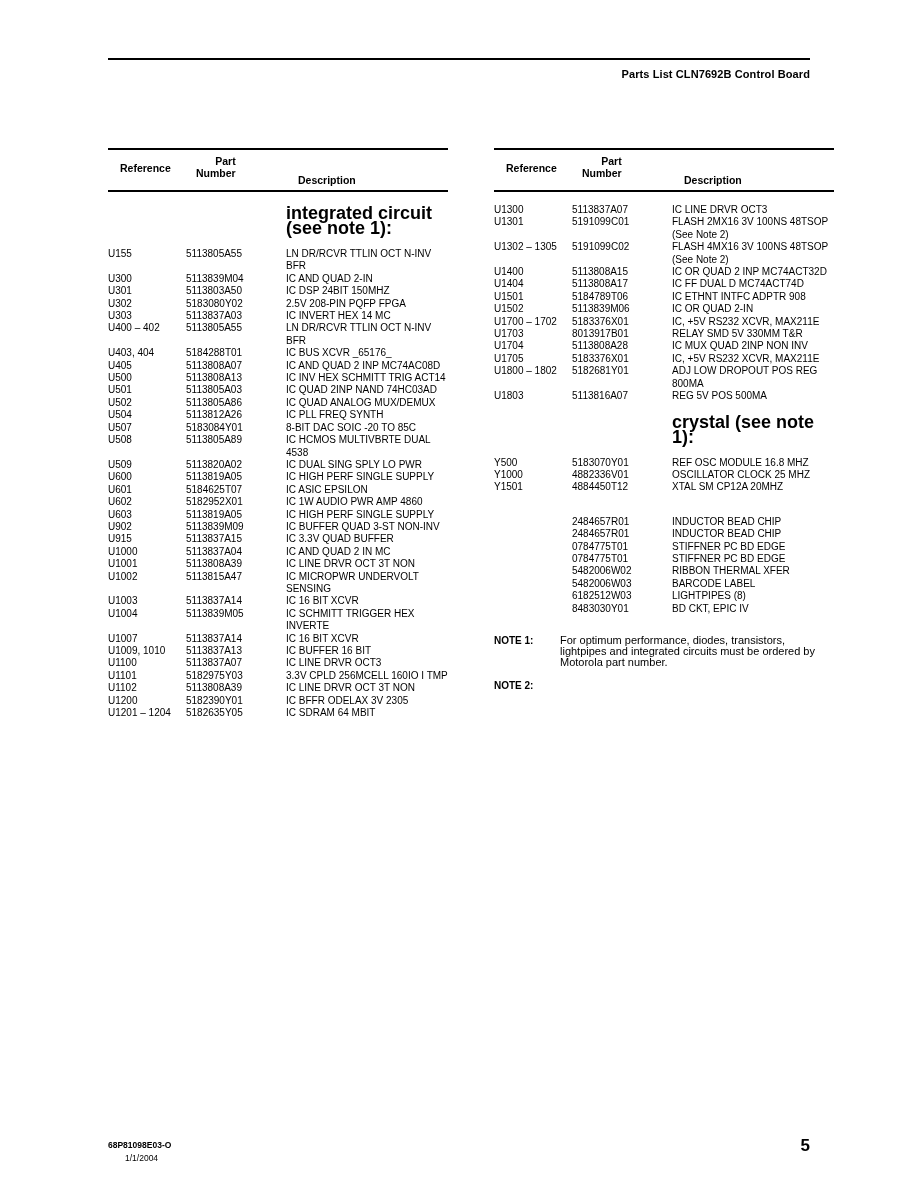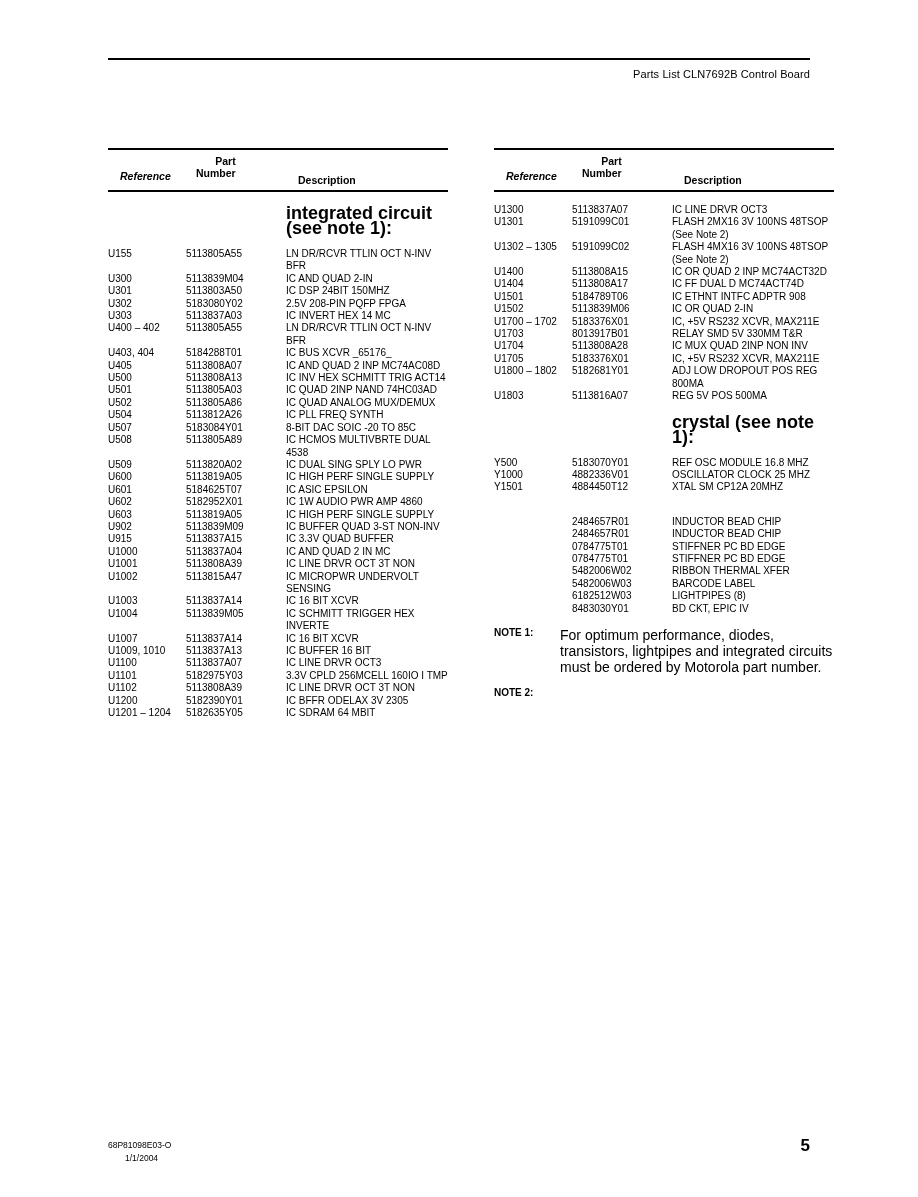--- a/index.html
+++ b/index.html
@@ -27,21 +27,21 @@
     top: 58px;
     width: 702px;
     height: 2px;
     background: #000;
   }
   .header-title {
     position: absolute;
     right: 108px;
     top: 68px;
     font-size: 11px;
-    font-weight: normal;
+    font-weight: bold;
     letter-spacing: 0.1px;
     text-align: right;
   }
   .columns {
     position: absolute;
     left: 108px;
     top: 148px;
     width: 706px;
   }
   .col {
@@ -69,21 +69,21 @@
     width: 100%;
     height: 2px;
     background: #000;
   }
   .th {
     position: absolute;
     font-size: 10.5px;
     font-weight: bold;
     line-height: 11.5px;
   }
-  .th.c1 { left: 12px; bottom: 10px; font-style: italic; }
+  .th.c1 { left: 12px; bottom: 18px; }
   .th.c2 { left: 88px; top: 8px; }
   .th.c3 { left: 190px; bottom: 6px; }
   .th .l2 { display: block; text-align: right; }
 
   table.parts {
     border-collapse: collapse;
     width: 100%;
     margin-top: 2px;
   }
   table.parts td {
@@ -101,48 +101,48 @@
   tr.section td {
     font-size: 18px;
     font-weight: bold;
     padding-top: 2px;
     line-height: 15px;
   }
   tr.section-gap td { height: 10px; font-size: 1px; line-height: 10px; }
 
   .notes {
     position: relative;
-    margin-top: 12px;
+    margin-top: 20px;
   }
   .note {
     position: relative;
     margin-bottom: 12px;
     padding-left: 66px;
     min-height: 20px;
   }
   .note .lbl {
     position: absolute;
     left: 0;
     top: 0;
     font-size: 10px;
     font-weight: bold;
   }
   .note .txt {
-    font-size: 14px;
-    line-height: 16px;
+    font-size: 11px;
+    line-height: 11px;
     display: block;
   }
 
   .footer-id {
     position: absolute;
     left: 108px;
     top: 1140px;
     font-size: 8.5px;
     line-height: 11px;
-    font-weight: normal;
+    font-weight: bold;
   }
   .footer-date {
     position: absolute;
     left: 108px;
     top: 1153px;
     font-size: 8.5px;
     line-height: 11px;
     margin-left: 17px;
   }
   .footer-page {

